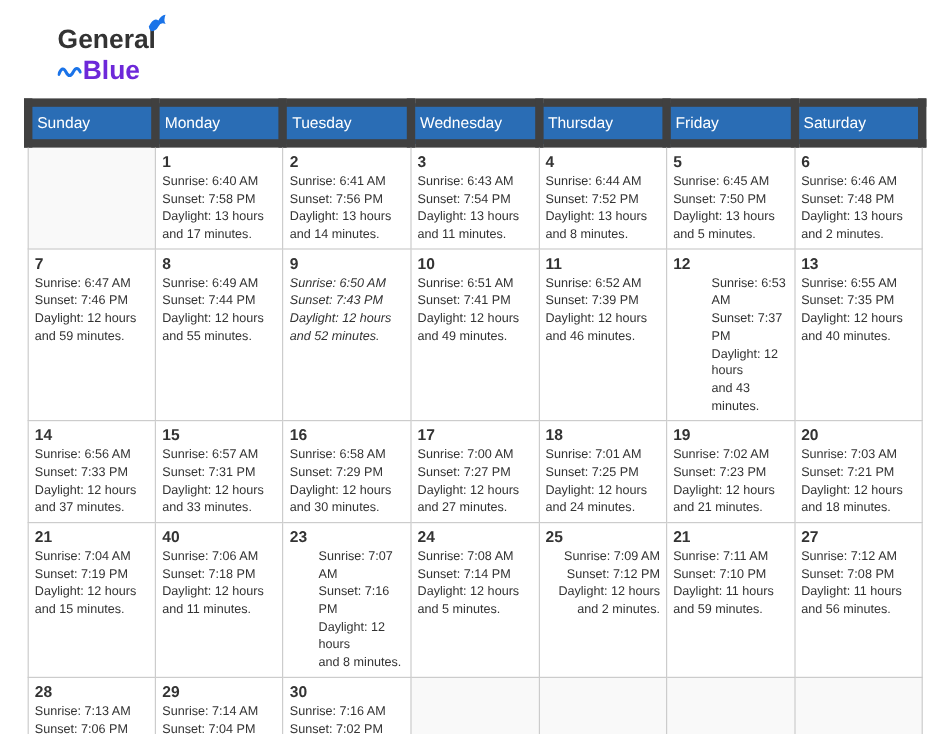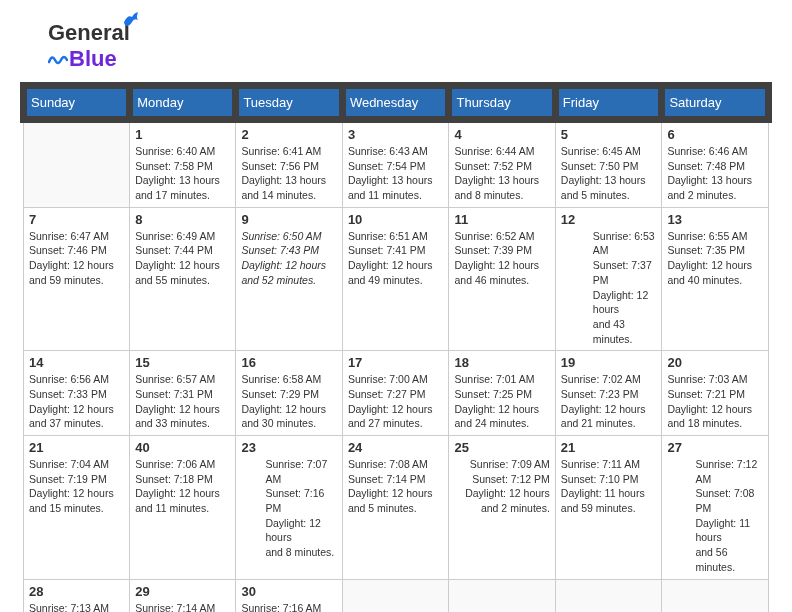--- a/index.html
+++ b/index.html
@@ -296,21 +296,21 @@
         </td>
         <td>
           <span class="day-num">21</span>
           <div class="day-info" style="white-space: pre-line;">Sunrise: 7:11 AM
 Sunset: 7:10 PM
 Daylight: 11 hours
 and 59 minutes.</div>
         </td>
         <td>
           <span class="day-num">27</span>
-          <div class="day-info" style="white-space: pre-line; margin-left: 28px;">Sunrise: 7:12 AM
+          <div class="day-info" style="white-space: pre-line;">Sunrise: 7:12 AM
 Sunset: 7:08 PM
 Daylight: 11 hours
 and 56 minutes.</div>
         </td>
       </tr>
       <tr>
         <td>
           <span class="day-num">28</span>
           <div class="day-info" style="white-space: pre-line;">Sunrise: 7:13 AM
 Sunset: 7:06 PM

